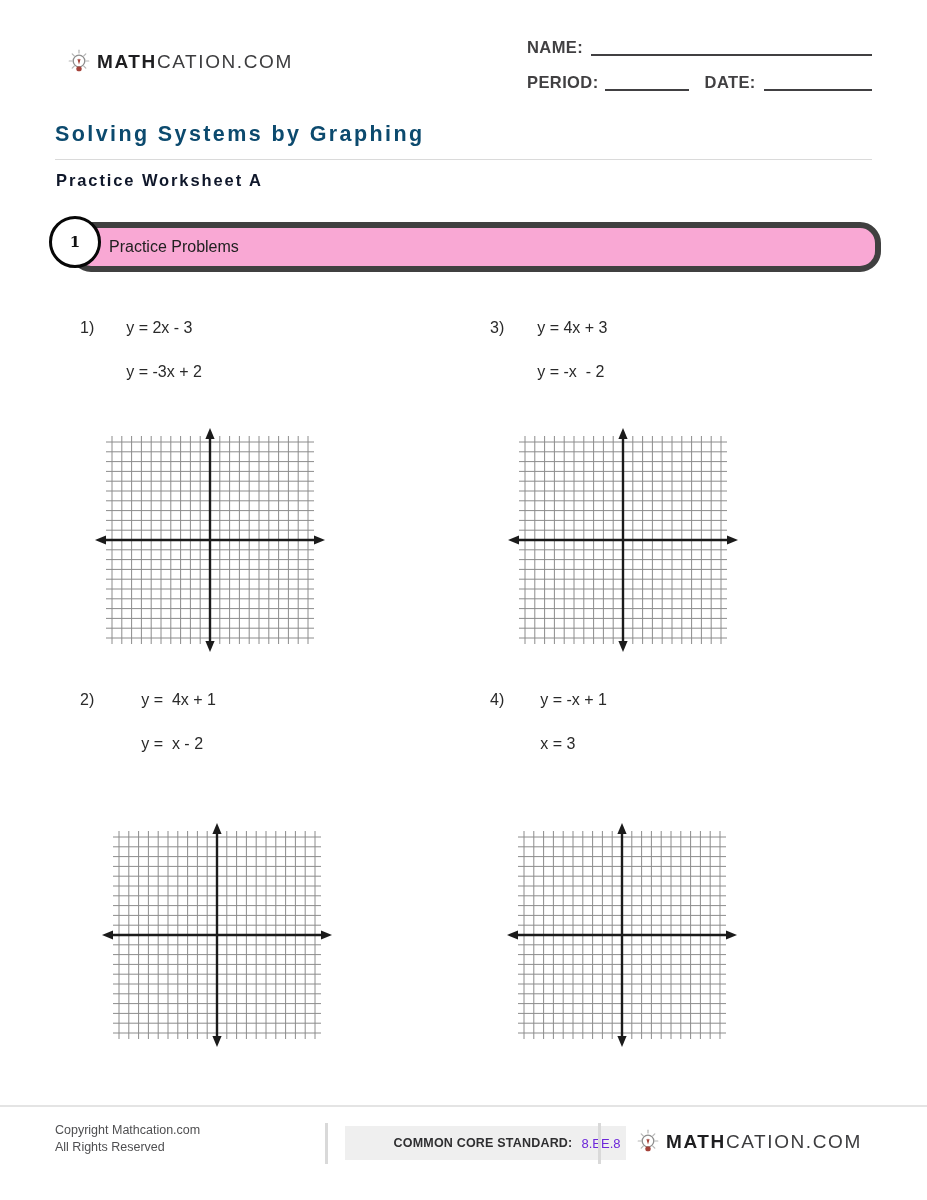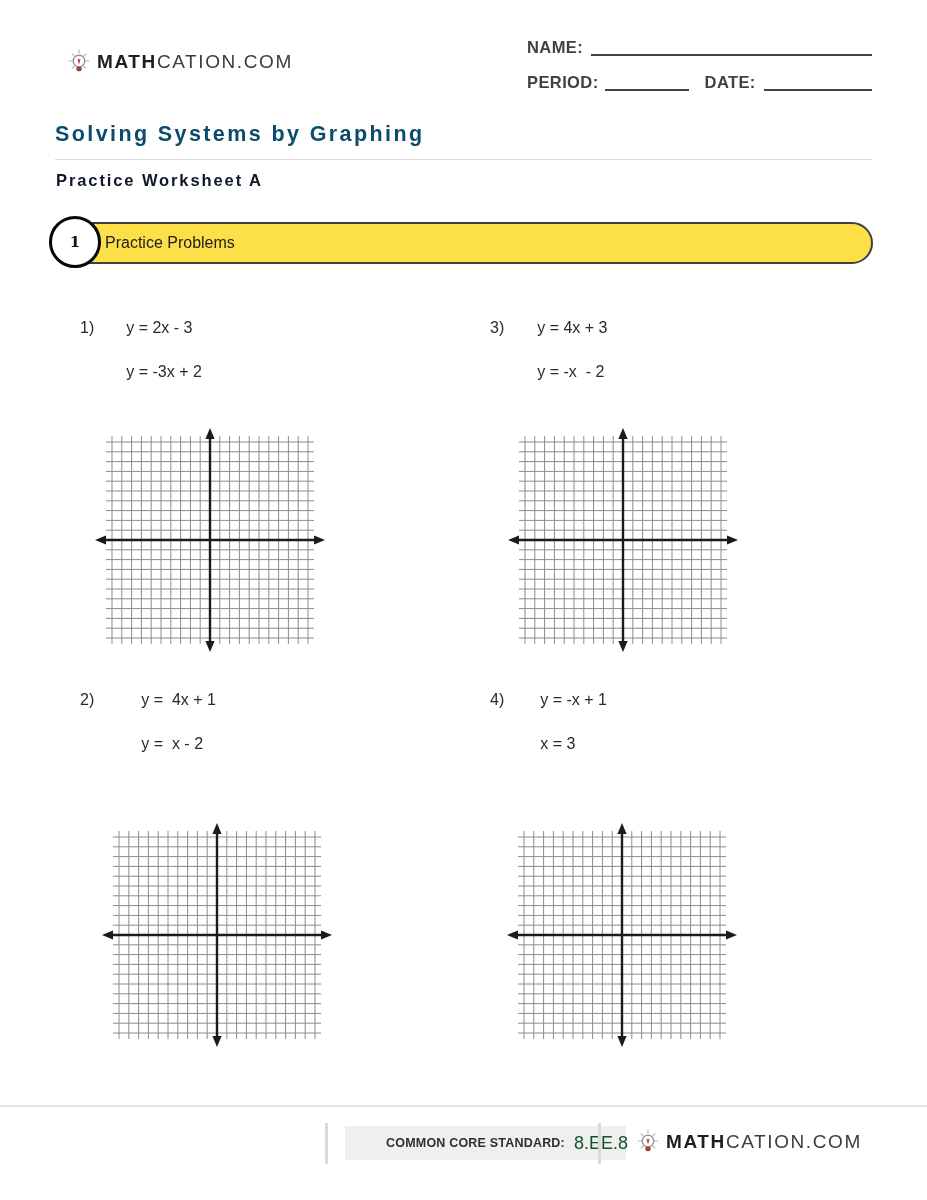--- a/index.html
+++ b/index.html
@@ -27,21 +27,21 @@
   .period-line{width:84px;margin-left:6px;}
   .pd-gap{width:16px;}
   .date-line{flex:1;margin-left:8px;}
 
   
   .page-title{left:55px;top:122px;font-size:21.5px;font-weight:700;letter-spacing:2.4px;color:#0c4a6e;}
   .title-rule{left:55px;top:159px;width:817px;height:1px;background:#dadada;}
   .subtitle{left:56px;top:171px;font-size:16.5px;font-weight:700;letter-spacing:1.9px;color:#0f172a;}
 
   
-  .section-pill{left:70px;top:222px;width:799px;height:38px;border:2px solid #404040;border-radius:21px;background:#fde047;}
+  .section-pill{left:70px;top:222px;width:799px;height:38px;border:6px solid #404040;border-radius:21px;background:#f9a8d4;}
   .section-label{position:absolute;left:33px;top:0;line-height:38px;font-size:16px;color:#212121;}
   .section-circle{left:49px;top:216px;width:46px;height:46px;border:3px solid #070707;border-radius:50%;background:#fff;
     display:flex;align-items:center;justify-content:center;z-index:2;}
   .section-number{font-family:"DejaVu Serif",serif;font-weight:700;font-size:15px;color:#111;}
 
   .instruction{left:100px;top:273px;font-size:15px;font-weight:700;color:#2d2d2f;}
 
   
   .problem{display:flex;align-items:flex-start;font-size:16px;color:#2a2a2a;}
   .prob-num{line-height:22px;}
@@ -61,21 +61,21 @@
   .g4{left:507px;top:823px;}
 
   
   .footer-rule{left:0;top:1105px;width:927px;height:2px;background:#e4e4e4;}
   .copyright{left:55px;top:1122px;font-size:12.5px;color:#4f4f51;line-height:17px;}
   .vbar{width:3px;height:41px;background:#d9d9d9;top:1123px;}
   .vbar1{left:325px;} .vbar2{left:598px;}
   .standard-box{left:345px;top:1126px;width:238px;height:34px;background:#efefef;
     display:flex;align-items:center;justify-content:center;gap:9px;padding-left:43px;}
   .standard-label{font-weight:700;font-size:12.5px;color:#2f2f31;letter-spacing:.2px;white-space:nowrap;}
-  .standard-value{font-size:18px;color:#14532d;}
+  .standard-value{font-size:13px;color:#6d28d9;}
 </style>
 </head>
 <body>
 
 <div class="page">
 
   <div class="abs header-logo logo">
     <svg width="22" height="27" viewBox="0 0 22 27">
       <g stroke="#b5b5b5" stroke-width="1.2" stroke-linecap="round">
         <line x1="11" y1="2.2" x2="11" y2="5"></line>
@@ -370,20 +370,24 @@
       <g fill="#1b1b1b">
         <polygon points="115,0 110.4,11 119.6,11"></polygon>
         <polygon points="115,224 110.4,213 119.6,213"></polygon>
         <polygon points="0,112 11,107.4 11,116.6"></polygon>
         <polygon points="230,112 219,107.4 219,116.6"></polygon>
       </g>
     </svg>
 
   <div class="abs footer-rule"></div>
 
+  <div class="abs copyright">
+    <div>Copyright Mathcation.com</div>
+    <div>All Rights Reserved</div>
+  </div>
 
   <div class="abs vbar vbar1"></div>
 
   <div class="abs standard-box">
     <span class="standard-label">COMMON CORE STANDARD:</span>
     <span class="standard-value">8.EE.8</span>
   </div>
 
   <div class="abs vbar vbar2"></div>
 

